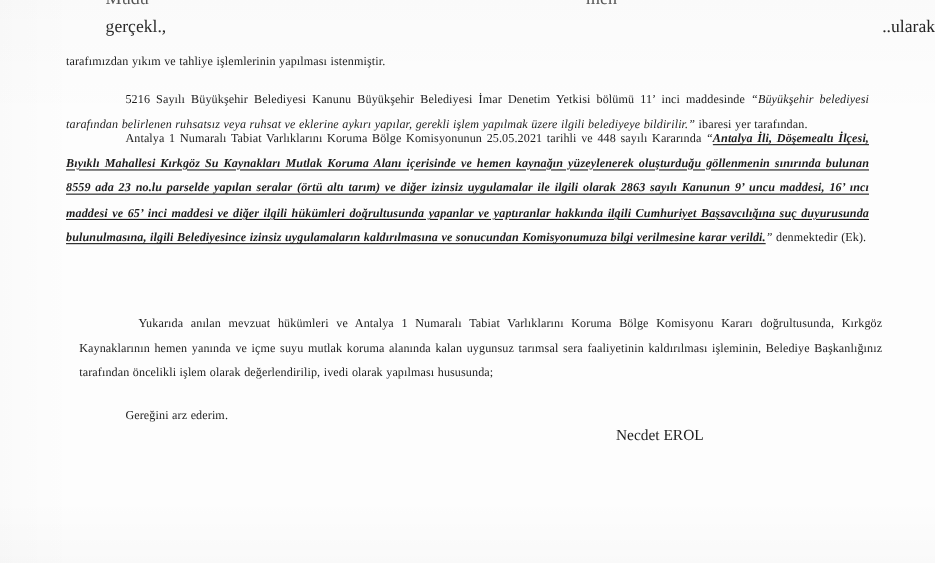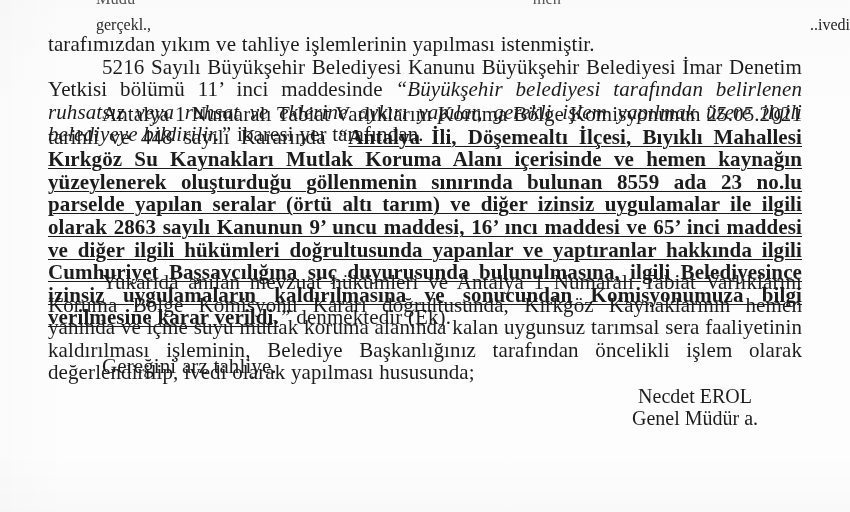--- a/index.html
+++ b/index.html
@@ -29,24 +29,24 @@
 
   .doc-body {
     position: absolute;
     left: 48px;
     top: 0px;
     width: 754px;
   }
 
   
   .para {
-    margin: 0;
+    margin: 12px;
     text-align: justify;
     text-justify: inter-word;
-    font-size: 21px;
+    font-size: 11px;
     line-height: 22.6px;
     letter-spacing: 0.1px;
     word-spacing: 0.3px;
   }
   .para.indent { text-indent: 54px; }
 
   
   .clipped-line {
     position: absolute;
     left: 48px;
@@ -83,46 +83,46 @@
   }
   .faded-row .tail {
     position: absolute;
     right: 0;
     top: 0;
     color: #232323;
   }
 
   .block-1 { position: absolute; left: 0; top: 33px;  width: 754px; }
   .block-2 { position: absolute; left: 0; top: 103px; width: 754px; }
-  .block-3 { position: absolute; left: 0; top: 271px; width: 754px; }
+  .block-3 { position: absolute; left: 12px; top: 271px; width: 754px; }
   .block-4 { position: absolute; left: 0; top: 355px; width: 754px; }
 
   .bi {
     font-weight: normal;
     font-style: italic;
   }
   .biu {
     font-weight: bold;
+    font-style: italic;
     text-decoration: underline;
     text-underline-offset: 2px;
     text-decoration-thickness: 1px;
   }
 
   
   .quote-block {
     display: inline;
   }
 
   .signature {
     position: absolute;
     left: 560px;
     top: 386px;
     width: 270px;
-    text-align: center;
-    font-size: 20px;
+    font-size: 14px;
     line-height: 21.5px;
     color: #1e1e1e;
     font-family: Liberation Serif, serif;
   }
   .signature div { white-space: nowrap; }
 
   
   .bottom-cast {
     position: absolute;
     left: 0; right: 0; bottom: 0;
@@ -137,41 +137,40 @@
 <div class="page">
 
   <div class="doc-body">
 
     <div class="clipped-line">
       <span class="edge">Müdü</span>
       <span class="fade-mid">&nbsp;&nbsp;&nbsp;&nbsp;&nbsp;&nbsp;&nbsp;&nbsp;&nbsp;&nbsp;&nbsp;&nbsp;&nbsp;&nbsp;&nbsp;&nbsp;&nbsp;&nbsp;&nbsp;&nbsp;&nbsp;&nbsp;&nbsp;&nbsp;&nbsp;&nbsp;&nbsp;&nbsp;&nbsp;&nbsp;&nbsp;&nbsp;&nbsp;&nbsp;&nbsp;&nbsp;&nbsp;&nbsp;&nbsp;&nbsp;&nbsp;&nbsp;&nbsp;&nbsp;&nbsp;&nbsp;&nbsp;&nbsp;&nbsp;&nbsp;&nbsp;&nbsp;&nbsp;&nbsp;&nbsp;&nbsp;&nbsp;&nbsp;&nbsp;&nbsp;&nbsp;&nbsp;&nbsp;&nbsp;&nbsp;&nbsp;&nbsp;&nbsp;&nbsp;&nbsp;&nbsp;&nbsp;&nbsp;&nbsp;&nbsp;&nbsp;&nbsp;&nbsp;&nbsp;&nbsp;&nbsp;&nbsp;&nbsp;&nbsp;&nbsp;&nbsp;&nbsp;&nbsp;&nbsp;&nbsp;&nbsp;&nbsp;&nbsp;&nbsp;&nbsp;&nbsp;</span><span class="edge">men</span>
     </div>
 
     <div class="faded-row">
-      <span class="lead">gerçekl.,</span><span class="ghost">                                                                    </span><span class="tail">..ivedi</span>
+      <span class="lead">gerçekl.,</span><span class="ghost">                                                                    </span><span class="tail">..ularak</span>
     </div>
 
     <div class="block-1">
       <p class="para">tarafımızdan yıkım ve tahliye işlemlerinin yapılması istenmiştir.</p>
       <p class="para indent"><span>5216 Sayılı Büyükşehir Belediyesi Kanunu Büyükşehir Belediyesi İmar Denetim Yetkisi bölümü 11’ inci maddesinde </span><span class="bi">“Büyükşehir belediyesi tarafından belirlenen ruhsatsız veya ruhsat ve eklerine aykırı yapılar, gerekli işlem yapılmak üzere ilgili belediyeye bildirilir.”</span><span> ibaresi yer tarafından.</span></p>
     </div>
 
     <div class="block-2">
       <p class="para indent"><span>Antalya 1 Numaralı Tabiat Varlıklarını Koruma Bölge Komisyonunun 25.05.2021 tarihli ve 448 sayılı Kararında </span><span class="bi">“</span><span class="biu quote-block">Antalya İli, Döşemealtı İlçesi, Bıyıklı Mahallesi Kırkgöz Su Kaynakları Mutlak Koruma Alanı içerisinde ve hemen kaynağın yüzeylenerek oluşturduğu göllenmenin sınırında bulunan 8559 ada 23 no.lu parselde yapılan seralar (örtü altı tarım) ve diğer izinsiz uygulamalar ile ilgili olarak 2863 sayılı Kanunun 9’ uncu maddesi, 16’ ıncı maddesi ve 65’ inci maddesi ve diğer ilgili hükümleri doğrultusunda yapanlar ve yaptıranlar hakkında ilgili Cumhuriyet Başsavcılığına suç duyurusunda bulunulmasına, ilgili Belediyesince izinsiz uygulamaların kaldırılmasına ve sonucundan Komisyonumuza bilgi verilmesine karar verildi.</span><span class="bi">”</span><span> denmektedir (Ek).</span></p>
     </div>
 
     <div class="block-3">
       <p class="para indent">Yukarıda anılan mevzuat hükümleri ve Antalya 1 Numaralı Tabiat Varlıklarını Koruma Bölge Komisyonu Kararı doğrultusunda, Kırkgöz Kaynaklarının hemen yanında ve içme suyu mutlak koruma alanında kalan uygunsuz tarımsal sera faaliyetinin kaldırılması işleminin, Belediye Başkanlığınız tarafından öncelikli işlem olarak değerlendirilip, ivedi olarak yapılması hususunda;</p>
     </div>
 
     <div class="block-4">
-      <p class="para indent">Gereğini arz tahliye.</p>
+      <p class="para indent">Gereğini arz ederim.</p>
     </div>
 
   </div>
 
   <div class="signature">
     <div>Necdet EROL</div>
-    <div>Genel Müdür a.</div>
   </div>
 
   <div class="bottom-cast"></div>
 </div>
 
 </body></html>

